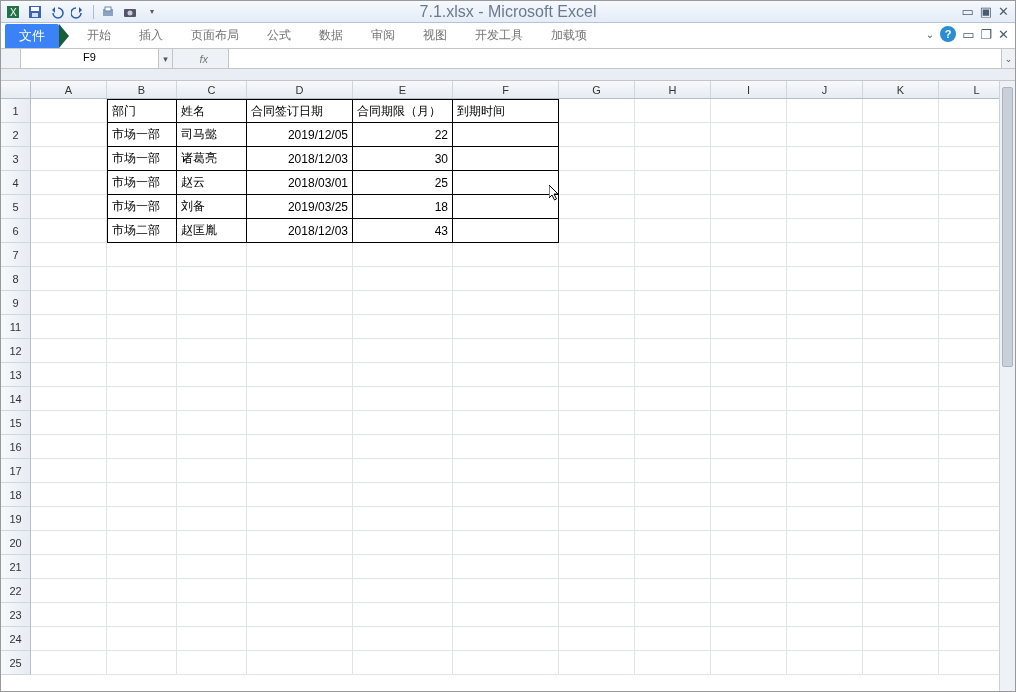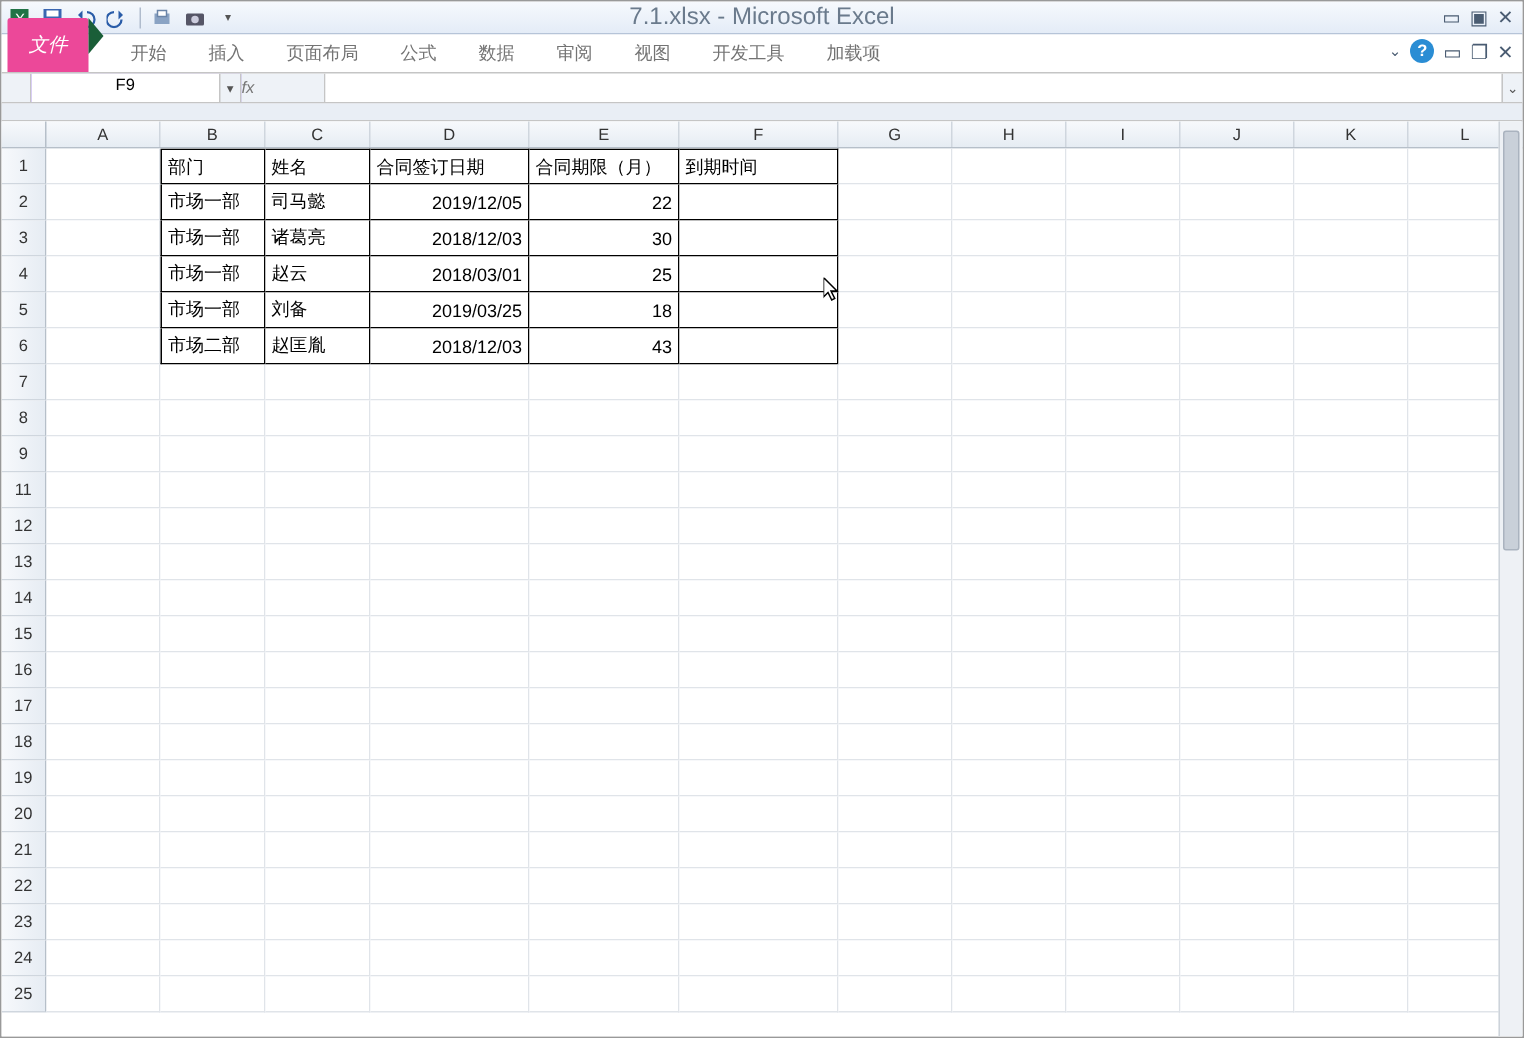--- a/index.html
+++ b/index.html
@@ -7,33 +7,33 @@
 
   
   .titlebar { height: 22px; background: linear-gradient(#f6f9fd,#e4ecf7); display: flex; align-items: center; font-size: 11px; color: #666; border-bottom: 1px solid #b6c4d8; position: relative; }
   .qat { display: flex; align-items: center; gap: 6px; padding: 0 4px; }
   .qat-item { width: 16px; height: 16px; display: flex; align-items: center; justify-content: center; }
   .title-text { position: absolute; left: 50%; transform: translateX(-50%); color: #6a7a8c; font-size: 16px; }
   .win-controls { margin-left: auto; display: flex; gap: 6px; padding-right: 6px; color: #4a5c72; font-size: 13px; }
 
   
   .ribbon-tabs { height: 26px; background: #fff; display: flex; align-items: flex-end; font-size: 12px; border-bottom: 1px solid #c5c5c5; position: relative; }
-  .file-tab { background: #ec4899; color: #fff; padding: 4px 14px; height: 36px; display: flex; align-items: center; font-size: 13px; border-radius: 2px 2px 0 0; margin-left: 4px; position:relative;font-style:italic; }
+  .file-tab { background: #3b82f6; color: #fff; padding: 4px 14px; height: 24px; display: flex; align-items: center; font-size: 13px; border-radius: 2px 2px 0 0; margin-left: 4px; position:relative; }
   .file-tab::after { content:""; position:absolute; right:-10px; top:0; border-top:12px solid transparent; border-bottom:12px solid transparent; border-left:10px solid #1a5e38; }
   .tab { padding: 4px 14px; color: #737373; cursor: default; }
   .ribbon-right { position: absolute; right: 6px; top: 3px; display: flex; gap: 6px; align-items: center; color: #4a5c72; font-size: 13px; }
   .help-circle { width: 16px; height: 16px; border-radius: 50%; background: #2a8dd4; color: #fff; display: flex; align-items: center; justify-content: center; font-size: 11px; font-weight: bold; }
 
   
   .formula-row { height: 20px; background: #eef2f7; border-bottom: 1px solid #c5c5c5; display: flex; align-items: stretch; font-size: 11px; }
   .edge-spacer { width:20px; border-right:1px solid #c5c5c5; background:#eef2f7; }
-  .name-box-wrap { width: 140px; display:flex; border-right:1px solid #c5c5c5; background:#8b5cf6; }
+  .name-box-wrap { width: 152px; display:flex; border-right:1px solid #c5c5c5; background:#8b5cf6; }
   .name-box { flex:1; padding: 2px 6px; background:#fff; text-align:center; }
   .name-drop { width:14px; background:#eef2f7; border-left:1px solid #c5c5c5; display:flex; align-items:center; justify-content:center; color:#555; font-size:9px; }
-  .fx-btns { width: 56px; display:flex; align-items:center; padding-right:0; gap:4px; color:#777; font-style:italic; border-right:1px solid #c5c5c5; background:#eef2f7; }
+  .fx-btns { width: 56px; display:flex; align-items:center; justify-content:flex-end; padding-right:20px; gap:4px; color:#777; font-style:italic; border-right:1px solid #c5c5c5; background:#eef2f7; }
   .formula-input { flex: 1; background: #fff; padding: 2px 4px; }
   .formula-expand { width:14px; border-left:1px solid #c5c5c5; background:#eef2f7; display:flex; align-items:center; justify-content:center; color:#555; font-size:9px; }
 
   
   .sep-strip { height: 12px; background: #e9eef5; border-bottom:1px solid #c5c5c5; }
 
   
   .sheet-area { position: absolute; top: 80px; left: 0; right: 0; bottom: 0; background: #fff; }
   .col-headers { display:flex; height:18px; background: linear-gradient(#f7f9fc,#e6ecf3); border-bottom:1px solid #b6bfc9; font-size:11px; color:#333; }
   .corner { width:30px; border-right:1px solid #b6bfc9; background: linear-gradient(#f7f9fc,#e6ecf3); }

